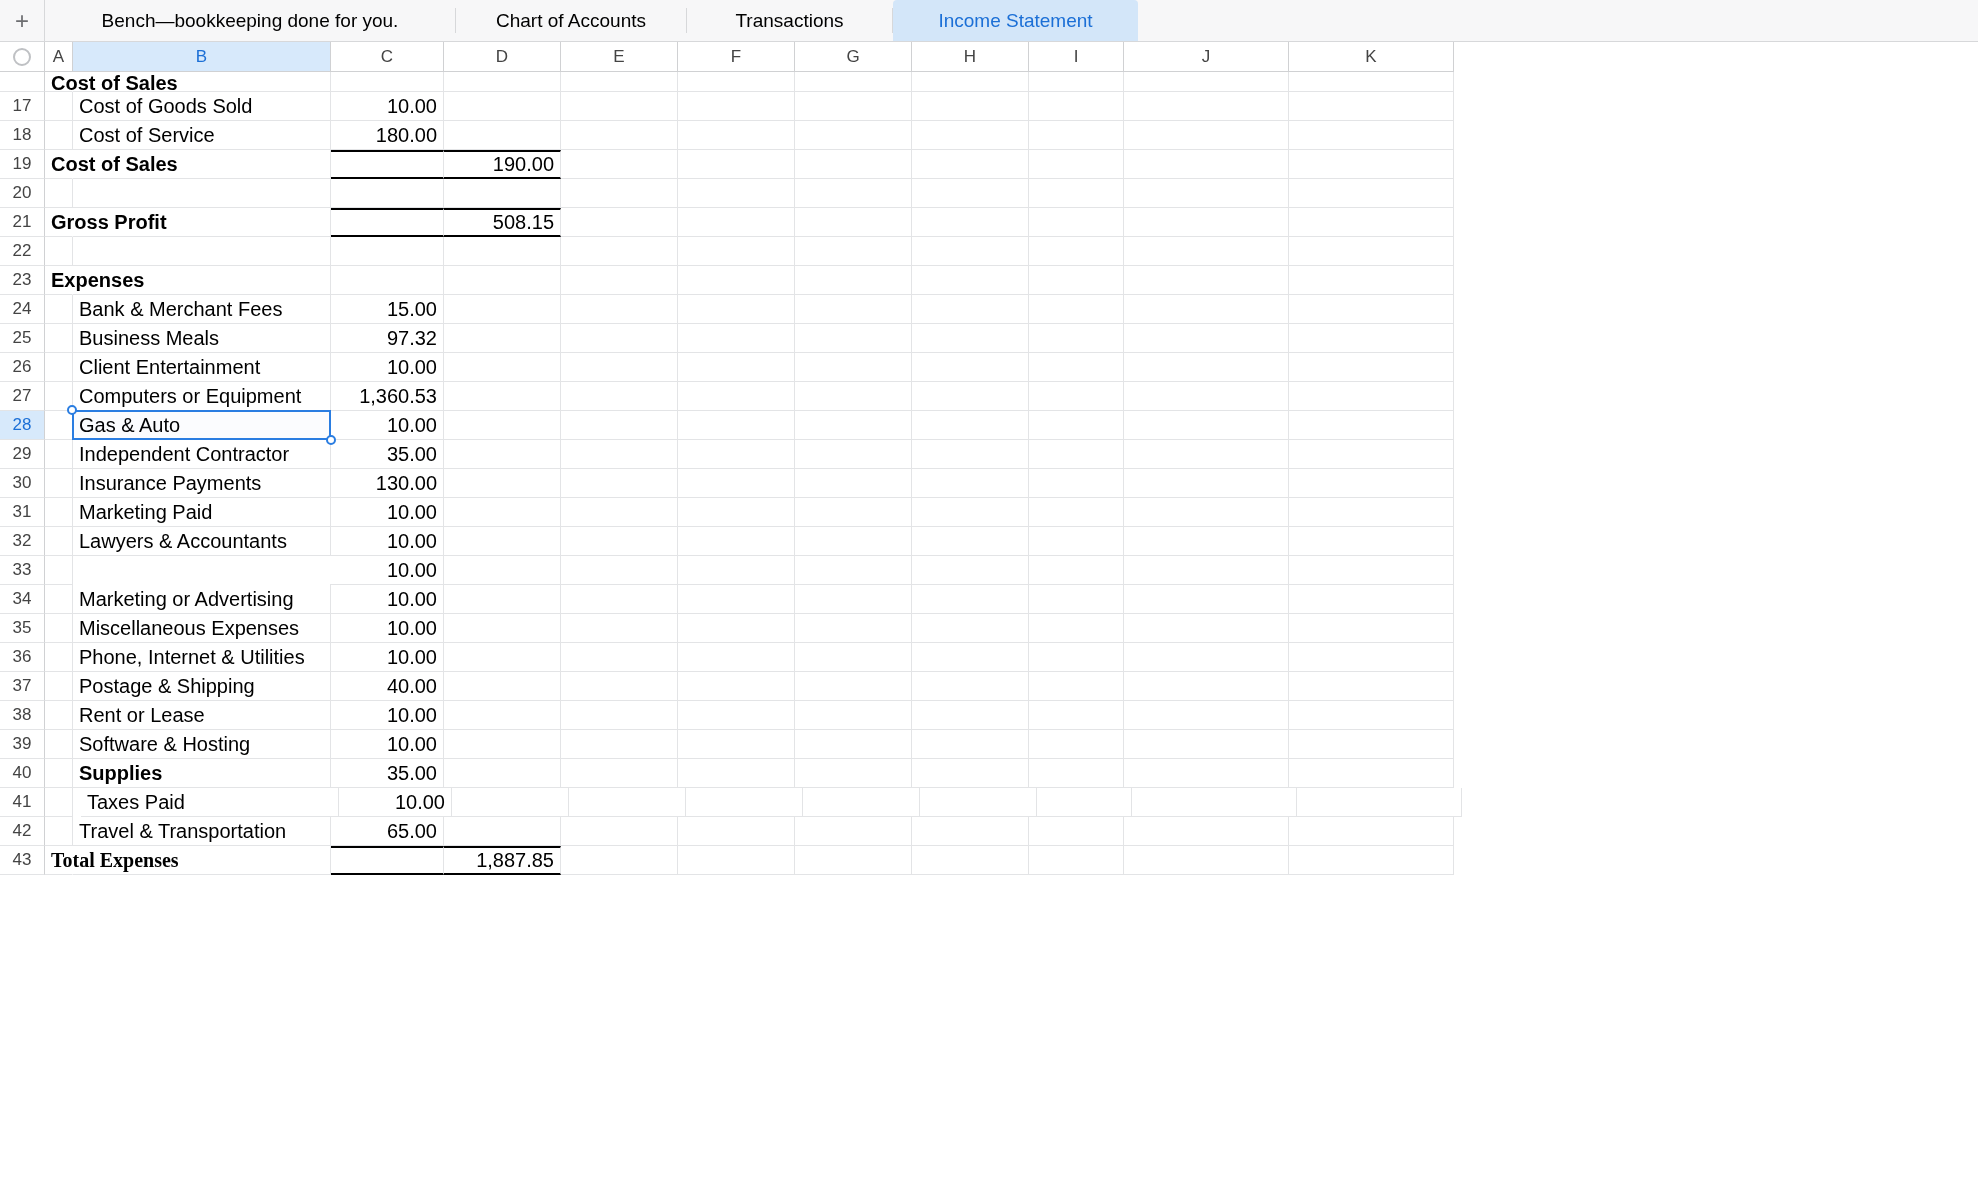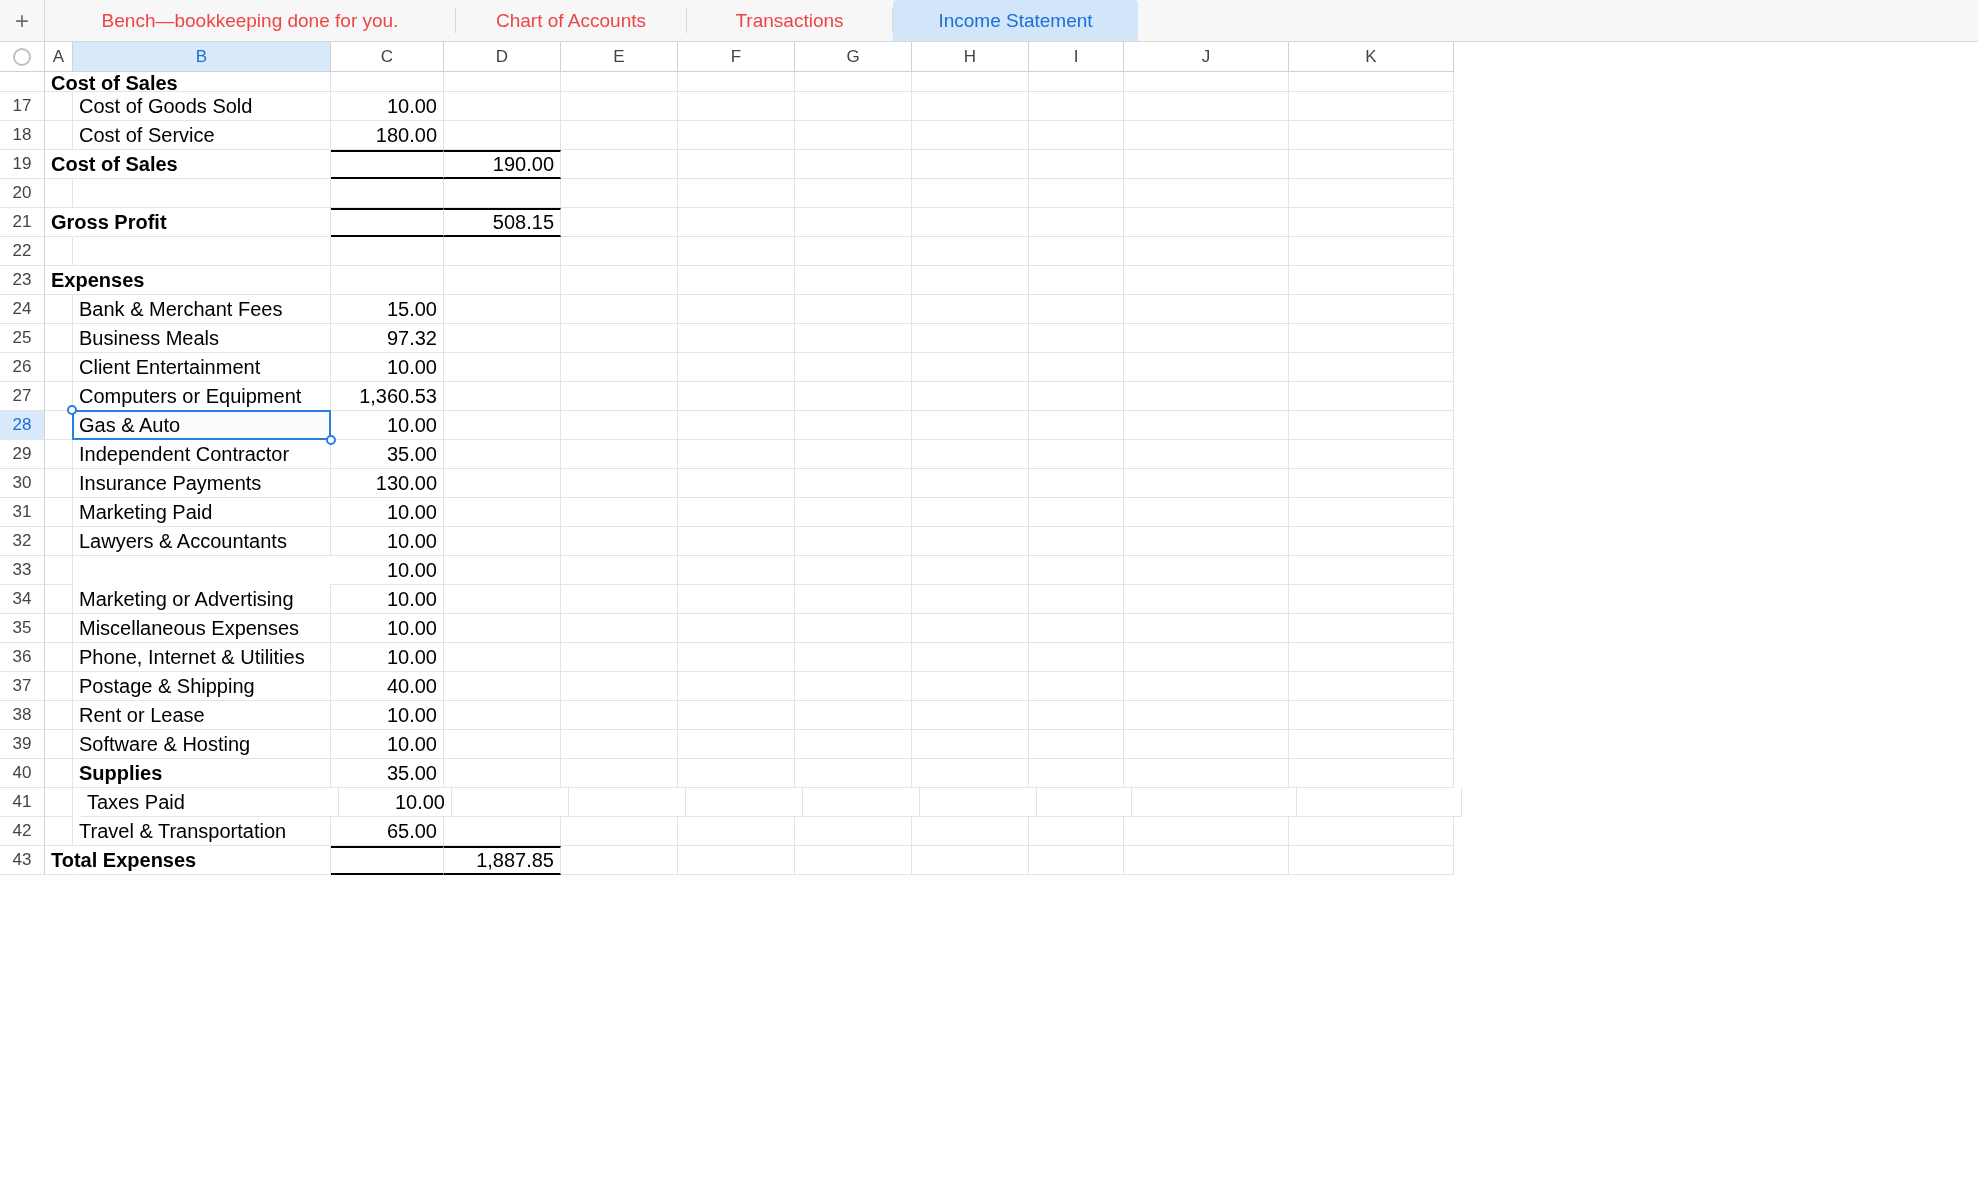--- a/index.html
+++ b/index.html
@@ -30,21 +30,21 @@
     font-size: 24px;
     font-weight: 300;
     border-right: 1px solid #d7d8da;
     cursor: pointer;
   }
   .tab {
     display: flex;
     align-items: center;
     justify-content: center;
     padding: 0 20px;
-    color: #ef4444;
+    color: #000000;
     font-size: 19px;
     cursor: pointer;
     white-space: nowrap;
   }
   .tab-sep {
     width: 1px;
     background: #d7d8da;
     margin: 8px 0;
   }
   .tab.active {
@@ -589,21 +589,21 @@
         <div class="cell num" style="width: 117px;"></div>
         <div class="cell" style="width: 117px;"></div>
         <div class="cell" style="width: 117px;"></div>
         <div class="cell" style="width: 117px;"></div>
         <div class="cell" style="width: 117px;"></div>
         <div class="cell" style="width: 95px;"></div>
         <div class="cell" style="width: 165px;"></div>
         <div class="cell" style="width: 165px;"></div>
       </div>
       <div class="row">
-        <div class="cell bold" style="width: 28px; border-right: 1px solid transparent; overflow: visible;">
+        <div class="cell bold" style="width: 28px; border-right: 1px solid transparent; overflow: visible; font-family: Liberation Serif, serif;">
           <span class="overflow" style="font-weight: 700;">Total Expenses</span>
         </div>
         <div class="cell bold" style="width: 258px;"></div>
         <div class="cell num bt bb" style="width: 113px;"></div>
         <div class="cell num bt bb" style="width: 117px; text-align: right;">1,887.85</div>
         <div class="cell" style="width: 117px;"></div>
         <div class="cell" style="width: 117px;"></div>
         <div class="cell" style="width: 117px;"></div>
         <div class="cell" style="width: 117px;"></div>
         <div class="cell" style="width: 95px;"></div>

